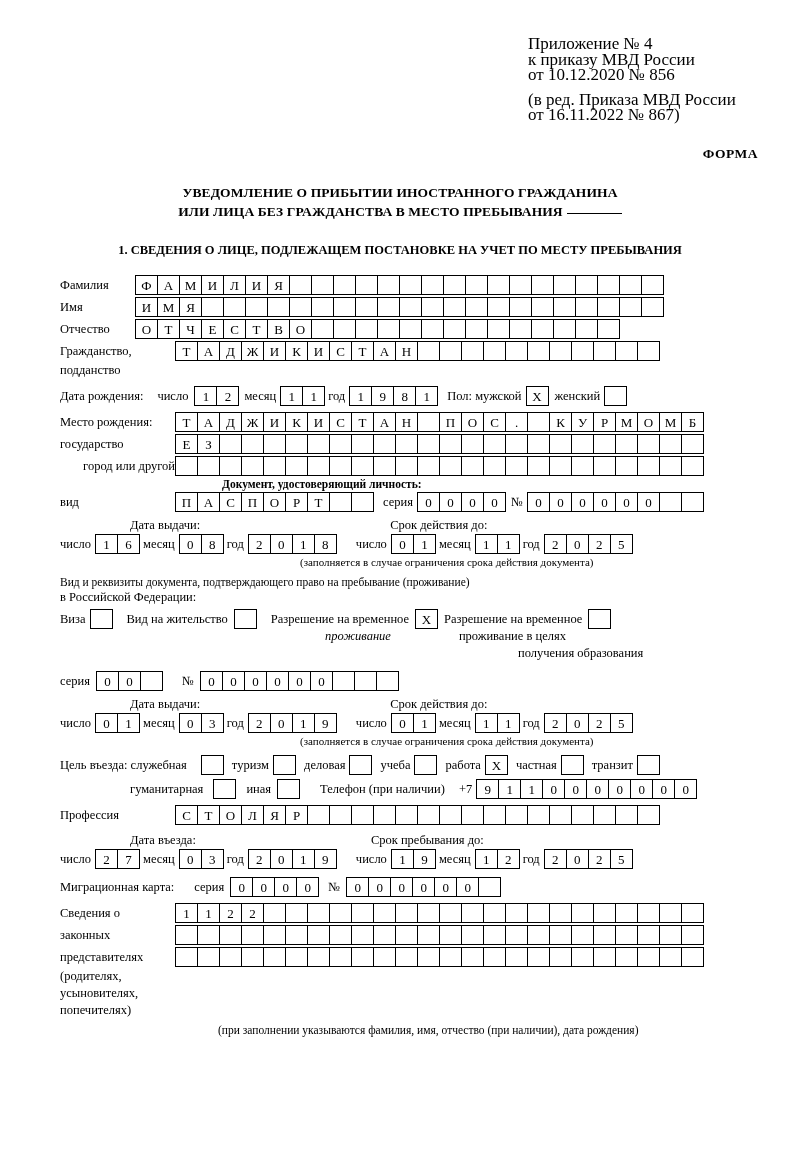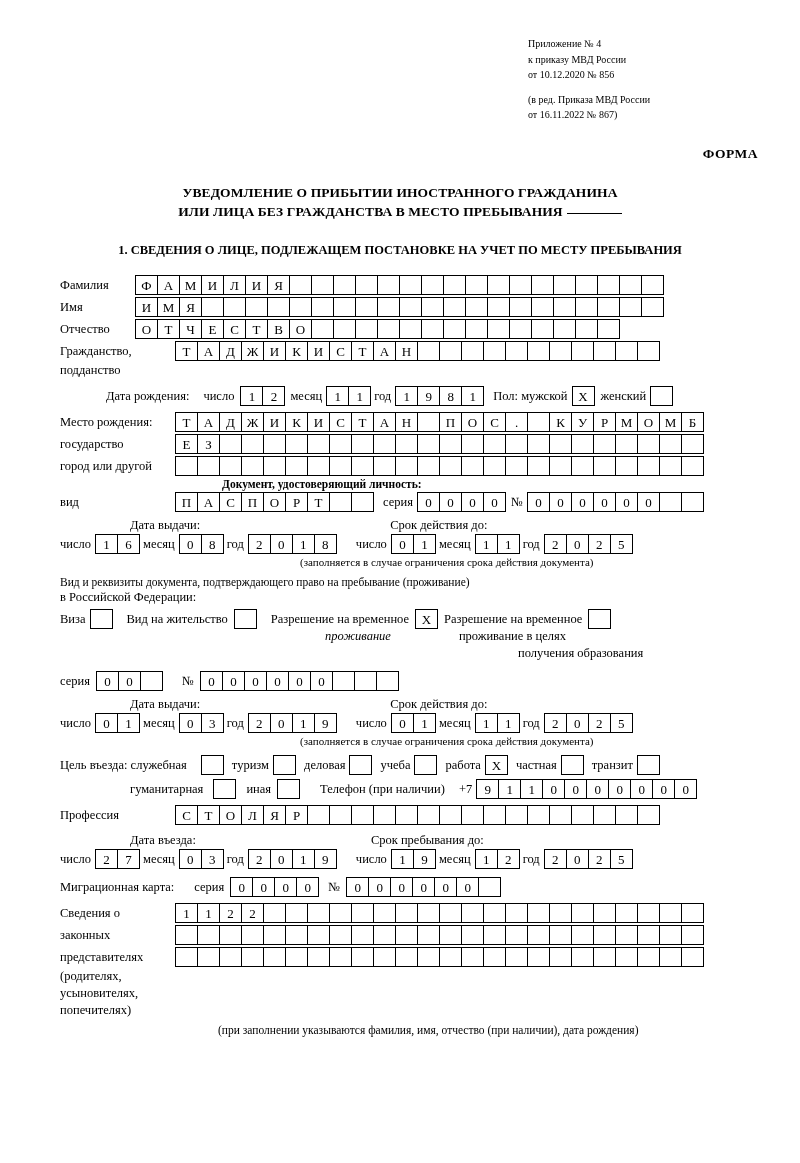--- a/index.html
+++ b/index.html
@@ -20,21 +20,21 @@
     position: relative;
     padding: 0;
     box-sizing: border-box;
   }
   
   .header-block {
     position: absolute;
     top: 36px;
     right: 42px;
     text-align: left;
-    font-size: 10px;
+    font-size: 17px;
     line-height: 15.5px;
     width: 230px;
   }
   .header-block .grp2 { margin-top: 9px; }
   .forma {
     position: absolute;
     top: 146px;
     right: 42px;
     font-size: 13.5px;
     font-weight: bold;
@@ -260,21 +260,21 @@
           <div class="cell"></div>
           <div class="cell"></div>
           <div class="cell"></div>
           <div class="cell"></div>
         </div>
     </div>
     <div class="row" style="margin-bottom:8px;">
       <div class="lbl" style="margin-left:60px;">подданство</div>
     </div>
 
-    <div class="row" style="margin-bottom:6px;padding-left:46px;">
+    <div class="row" style="margin-bottom:6px;">
       <div class="lbl" style="margin-left:60px;">Дата рождения:</div>
       <div class="gap14"></div>
       <div class="lbl">число</div>
       <div class="gap6"></div>
       <div class="cells" id="cells-birth-day">
           <div class="cell">1</div>
           <div class="cell">2</div>
         </div>
       <div class="gap6"></div>
       <div class="lbl">месяц</div>
@@ -354,21 +354,21 @@
           <div class="cell"></div>
           <div class="cell"></div>
           <div class="cell"></div>
           <div class="cell"></div>
           <div class="cell"></div>
           <div class="cell"></div>
           <div class="cell"></div>
         </div>
     </div>
     <div class="row">
-      <div class="lbl" style="width:115px; margin-left:60px;">город или другой</div>
+      <div class="lbl" style="width:115px; margin-left:60px;text-align:right;">город или другой</div>
       <div class="cells" id="cells-birthplace-3">
           <div class="cell"></div>
           <div class="cell"></div>
           <div class="cell"></div>
           <div class="cell"></div>
           <div class="cell"></div>
           <div class="cell"></div>
           <div class="cell"></div>
           <div class="cell"></div>
           <div class="cell"></div>

